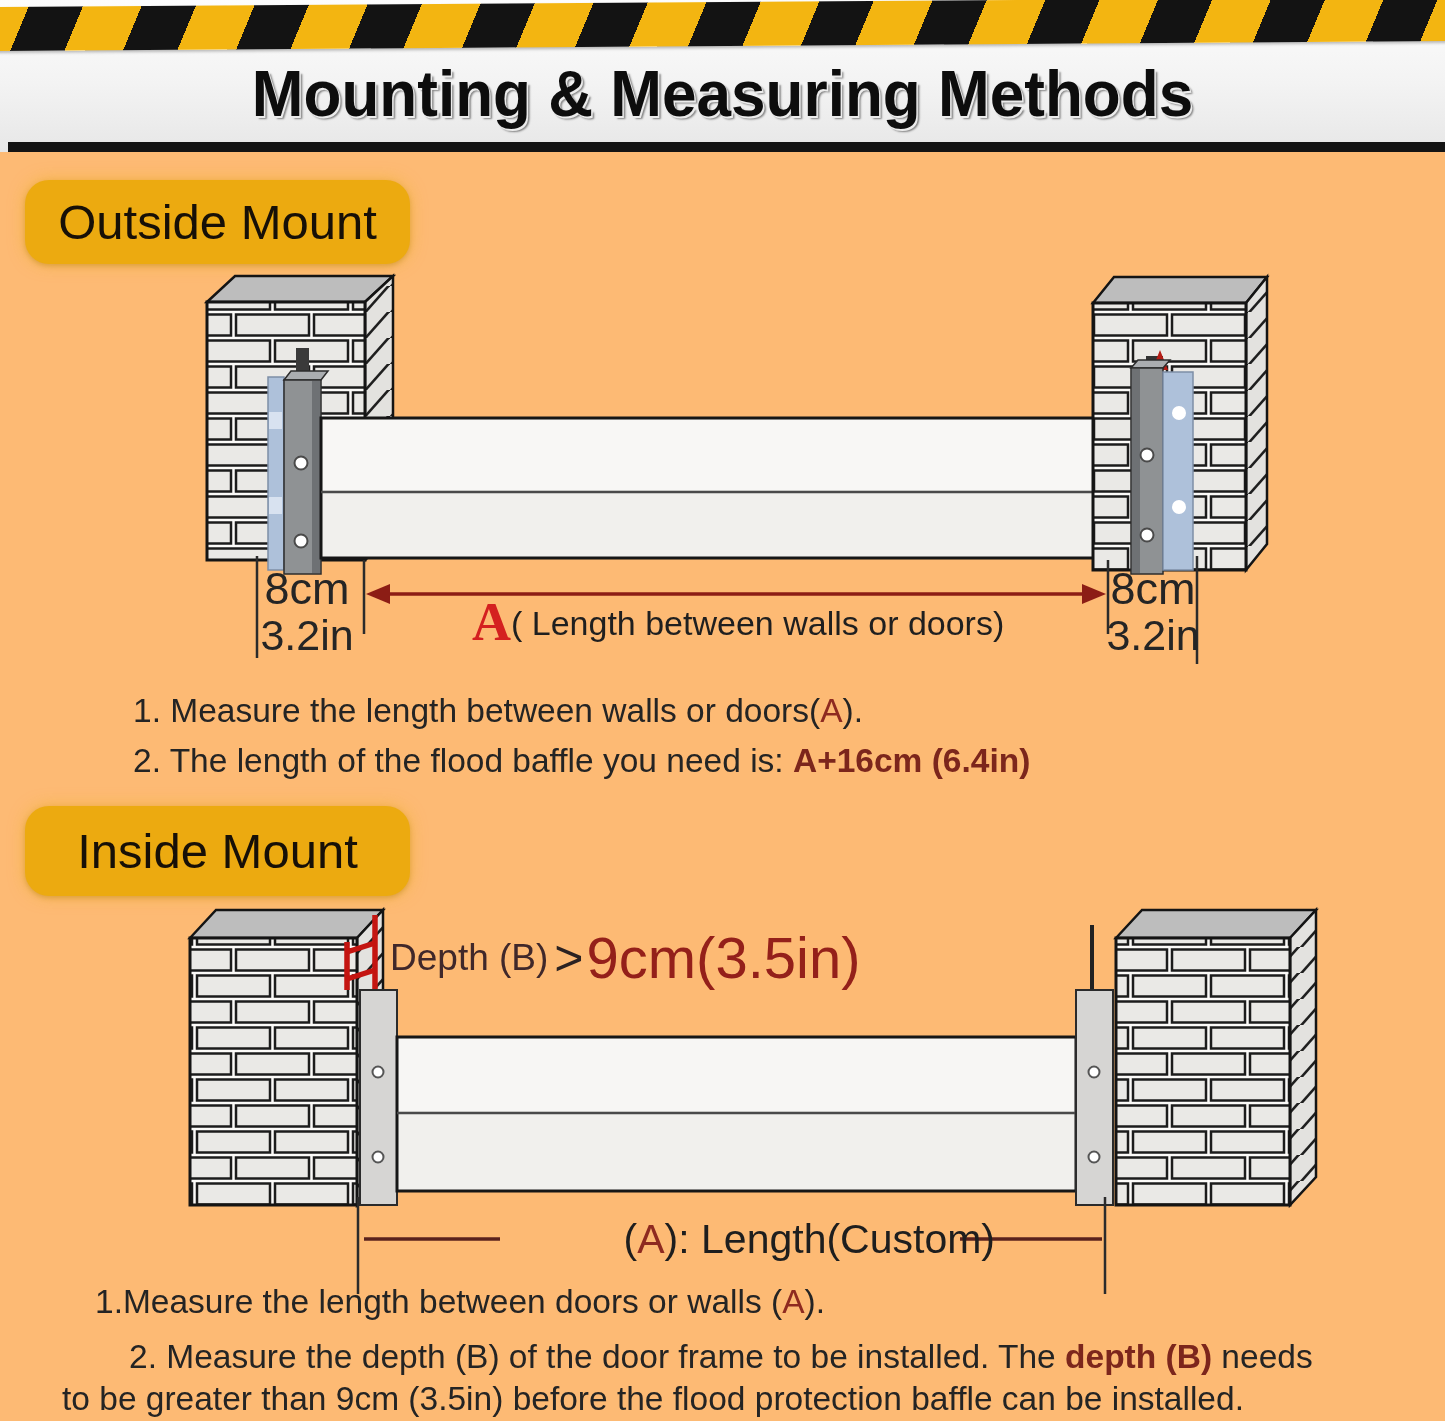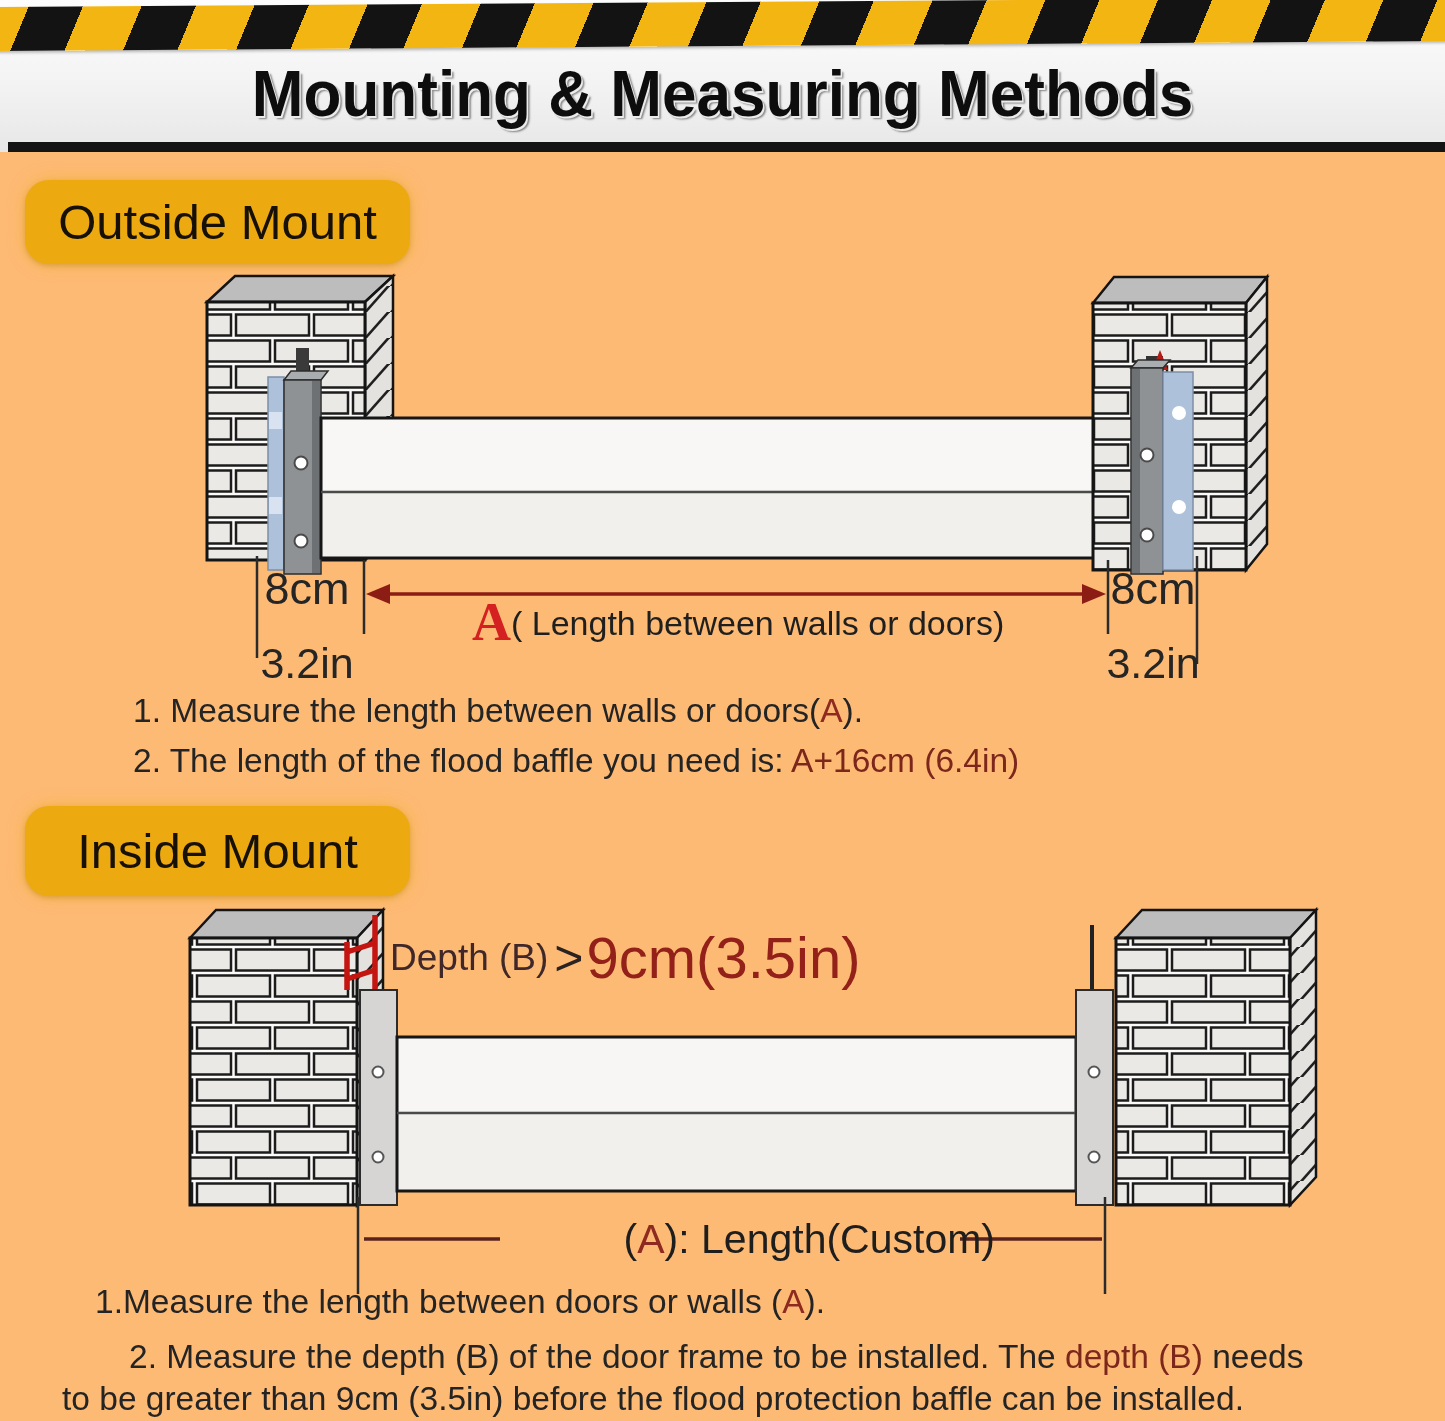--- a/index.html
+++ b/index.html
@@ -26,33 +26,33 @@
   #badge-inside{top:806px;height:90px;}
 
   
   svg.diagram{position:absolute;left:0;display:block;}
   #diagram-outside{top:260px;}
   #diagram-inside{top:895px;}
 
   
   .lbl{position:absolute;color:#252525;line-height:1.04;}
   .dim{font-size:45px;width:110px;text-align:center;}
-  .dim2{font-size:43px;width:110px;text-align:center;margin-top:28px;}
+  .dim2{font-size:43px;width:110px;text-align:center;}
   .caption-row{display:flex;align-items:flex-start;}
   .bigA{font-family:"Liberation Serif",serif;font-weight:bold;font-size:54px;color:#d42020;line-height:.9;}
   .cap{font-size:34px;color:#1f1f1f;margin-top:8px;}
   .depth-row{display:flex;align-items:center;}
   .depth-a{font-size:37px;color:#40282a;}
   .depth-gt{font-size:50px;color:#2b2222;margin:0 3px 0 6px;line-height:.8;}
   .depth-v{font-size:58px;color:#94201a;}
   .len-label{font-size:41px;width:540px;text-align:right;color:#1e1e1e;}
 
   
   .steps{position:absolute;font-size:33.5px;color:#242424;white-space:nowrap;}
-  .hl{color:#7c261c;}
+  .hl{color:#7c261c;font-weight:bold;}
   .hlA{color:#8e2a20;}
 </style>
 </head>
 <body>
 
 <div id="canvas">
 
   <div class="banner">
     <div class="stripes"></div>
     <div class="banner-title">Mounting &amp; Measuring Methods</div>

